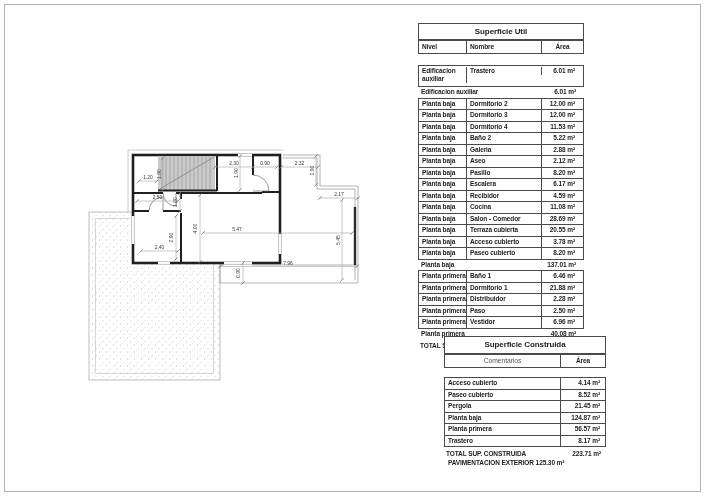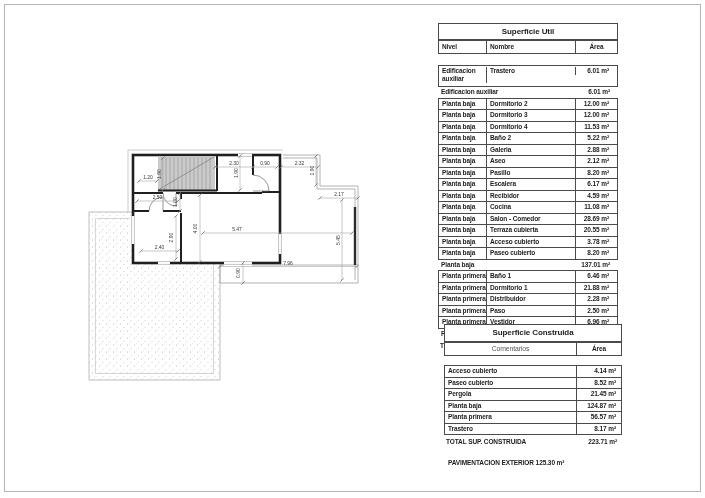--- a/index.html
+++ b/index.html
@@ -122,21 +122,21 @@
       <text class="dim" transform="rotate(-90 173.3 237.5)" x="173.3" y="237.5" text-anchor="middle">2.90</text>
       <text class="dim" transform="rotate(-90 197.3 228.5)" x="197.3" y="228.5" text-anchor="middle">4.00</text>
       <text class="dim" x="237" y="231.3" text-anchor="middle">5.47</text>
       <text class="dim" x="159.5" y="249.3" text-anchor="middle">2.40</text>
       <text class="dim" x="288" y="264.8" text-anchor="middle">7.96</text>
       <text class="dim" transform="rotate(-90 240.3 273)" x="240.3" y="273" text-anchor="middle">0.90</text>
       <text class="dim" transform="rotate(-90 238 173)" x="238" y="173" text-anchor="middle">1.90</text>
     </g>
   </svg>
 
-  <div class="tbl t1" style="left:438px;top:23px;width:180px;">
+  <div class="tbl t1" style="left:418px;top:23px;width:166px;">
     <div class="tb title">Superficie Util</div>
     <div class="tb hdr">
       <div class="c1">Nivel</div>
       <div class="c2">Nombre</div>
       <div class="c3">Área</div>
     </div>
     <div class="gap1"></div>
 
     <div class="tb">
       <div class="row tall">
@@ -257,21 +257,21 @@
     <div class="sum">
       <div class="lb">Planta primera</div>
       <div class="ar">40.08 m²</div>
     </div>
     <div class="tot">
       <div class="lb">TOTAL SUP. UTIL</div>
       <div class="ar">183.10 m²</div>
     </div>
   </div>
 
-  <div class="tbl t2" style="left:444px;top:324px;width:178px;">
+  <div class="tbl t2" style="left:444px;top:336px;width:162px;">
     <div class="tb title">Superficie Construida</div>
     <div class="tb hdr">
       <div class="d1">Comentarios</div>
       <div class="d2">Área</div>
     </div>
     <div class="gap2"></div>
     <div class="tb">
       <div class="row">
           <div class="d1">Acceso cubierto</div>
           <div class="d2">4.14 m²</div>

